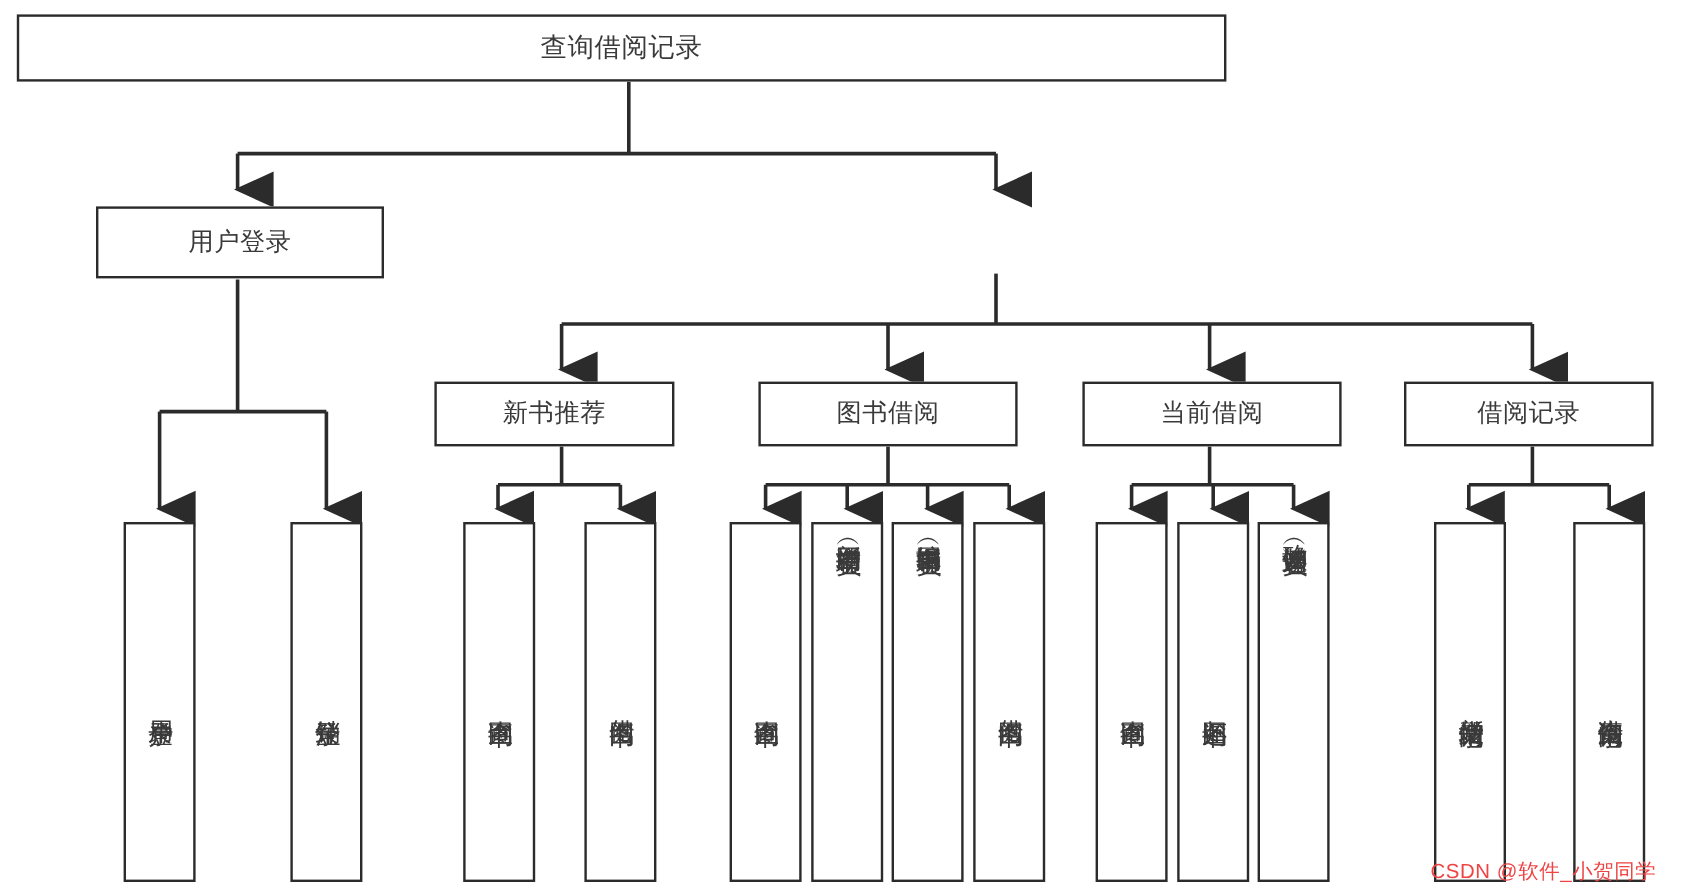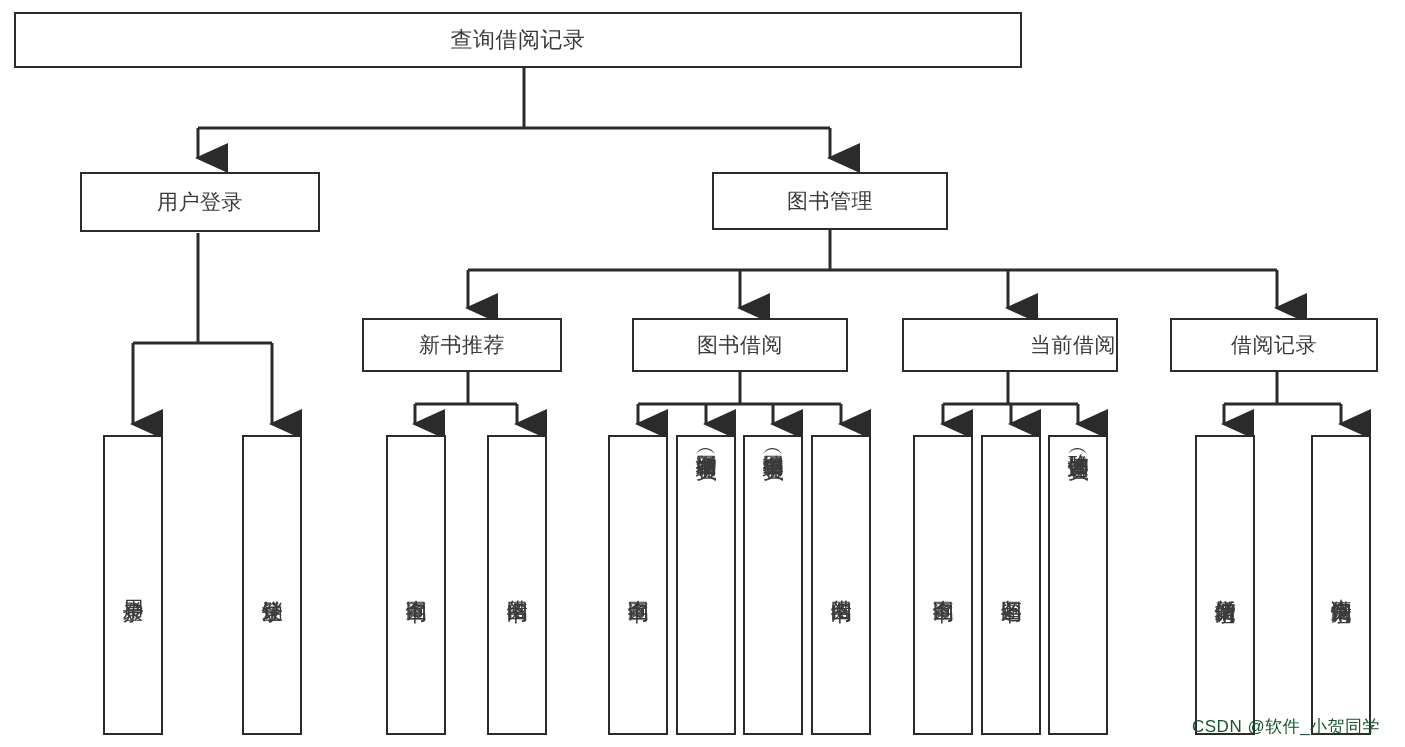--- a/index.html
+++ b/index.html
@@ -65,21 +65,21 @@
   }
   .node.vert.mid {
     align-items: center;
   }
   .node.vert.bottomish {
     align-items: center;
   }
   .watermark {
     position: absolute;
     font-size: 17px;
-    color: #14532d;
+    color: #ef4444;
     white-space: nowrap;
     letter-spacing: 0.5px;
   }
 </style>
 </head>
 <body>
 
 <div id="canvas">
 
   <svg id="wires" viewBox="0 0 1405 747" width="1405" height="747" xmlns="http://www.w3.org/2000/svg">
@@ -133,33 +133,30 @@
   </svg>
 
   <div class="node horiz root" style="left:14px; top:12px; width:1008px; height:56px;">
     <span class="lbl">查询借阅记录</span>
   </div>
 
   <div class="node horiz" style="left:80px; top:172px; width:240px; height:60px;">
     <span class="lbl">用户登录</span>
   </div>
 
-  <div class="node horiz" style="left:712px; top:172px; width:236px; height:58px;">
-    <span class="lbl">图书管理</span>
-  </div>
 
   <div class="node horiz" style="left:362px; top:318px; width:200px; height:54px;">
     <span class="lbl">新书推荐</span>
   </div>
 
   <div class="node horiz" style="left:632px; top:318px; width:216px; height:54px;">
     <span class="lbl">图书借阅</span>
   </div>
 
-  <div class="node horiz" style="left:902px; top:318px; width:216px; height:54px;justify-content:flex-end;">
+  <div class="node horiz" style="left:902px; top:318px; width:216px; height:54px;">
     <span class="lbl">当前借阅</span>
   </div>
 
   <div class="node horiz" style="left:1170px; top:318px; width:208px; height:54px;">
     <span class="lbl">借阅记录</span>
   </div>
 
   <div class="node vert bottomish" style="left:103px; top:435px; width:60px; height:300px;">
     <span class="lbl">用户登录</span>
   </div>

